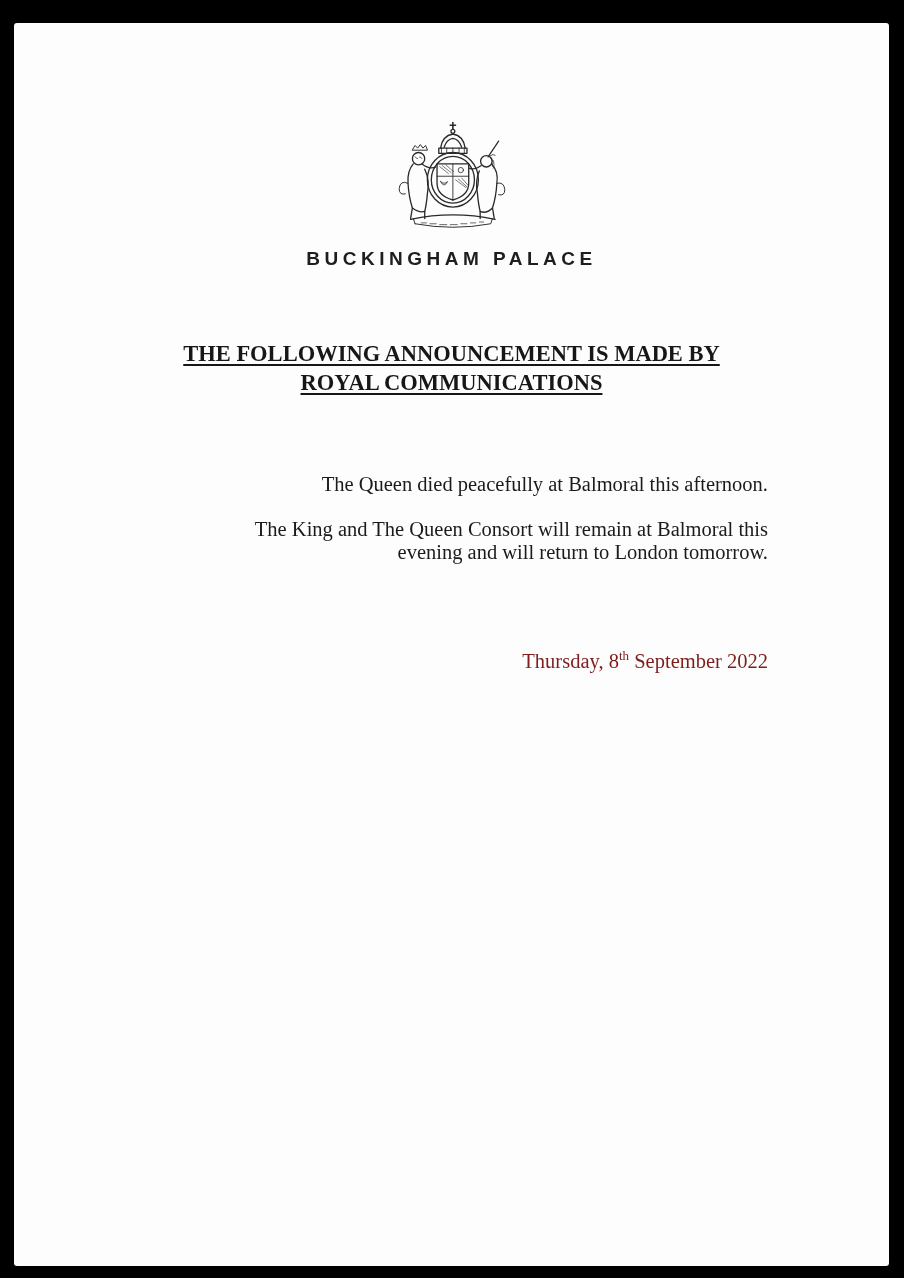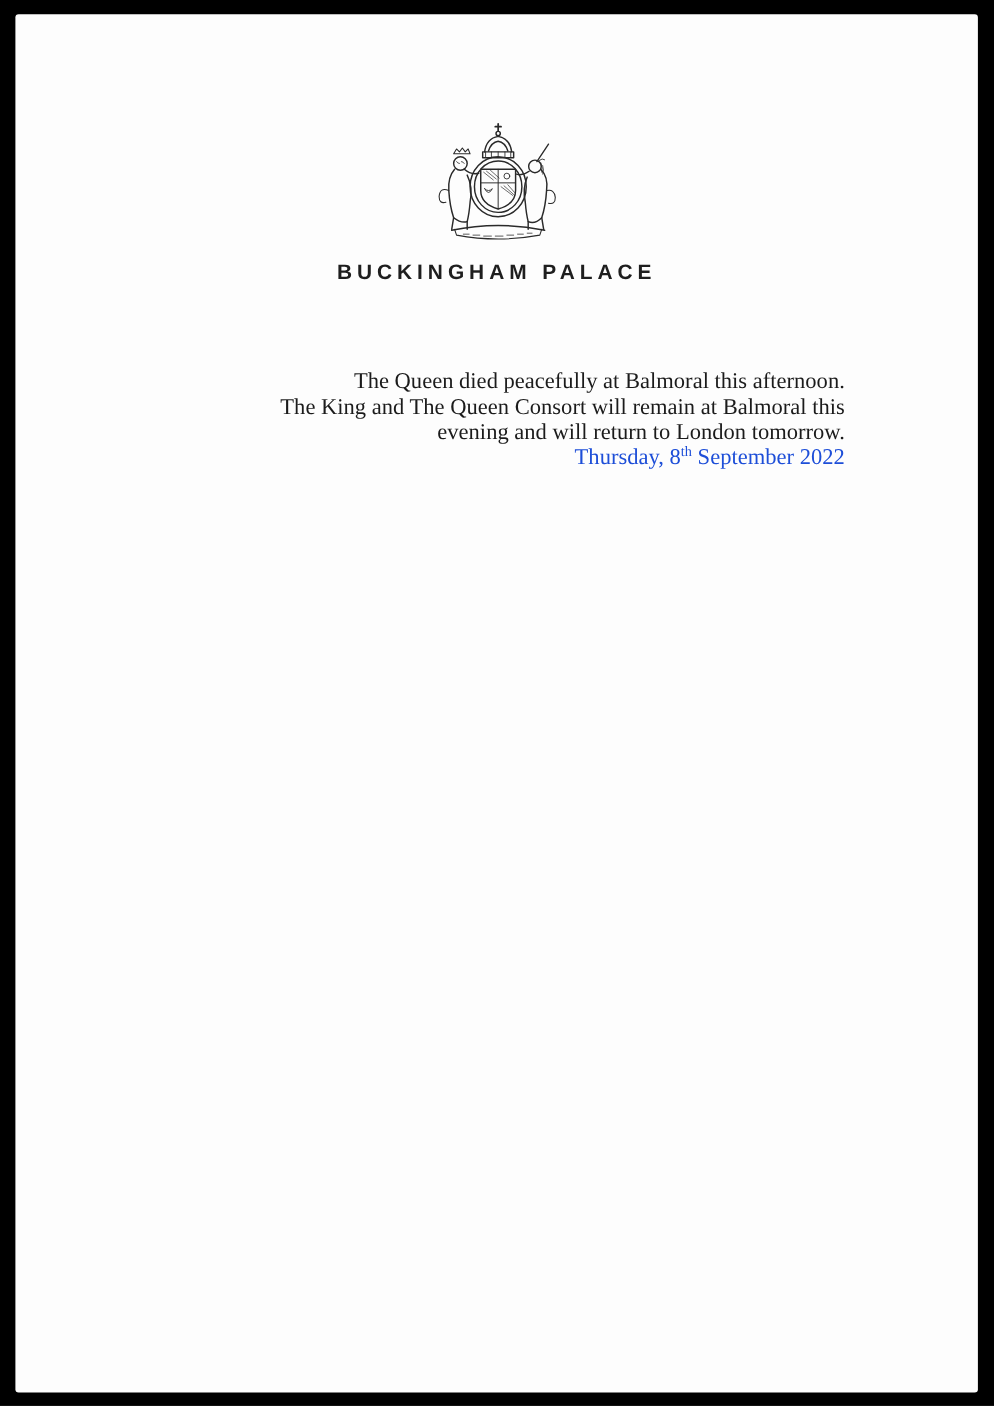--- a/index.html
+++ b/index.html
@@ -1,21 +1,21 @@
 <!DOCTYPE html>
 <html><head>
 <meta charset="utf-8">
 <style>
   * { margin: 0; padding: 0; box-sizing: border-box; }
   html, body { width: 904px; height: 1278px; background: #000; }
 
   .frame {
     width: 904px; height: 1278px;
     background: #000;
-    padding: 13px 15px 12px 14px;
+    padding: 23px 15px 12px 14px;
   }
   .paper {
     width: 100%; height: 100%;
     background: #fdfdfd;
     border-radius: 3px;
     color: #1c1c1c;
     padding: 0 121px;
     overflow: hidden;
     font-family: "Liberation Serif", serif;
   }
@@ -52,26 +52,27 @@
   }
 
   .body-text { margin-top: 76px; }
   .para {
     font-size: 20.5px;
     line-height: 23px;
     text-indent: 58px;
     color: #1b1b1b;
     text-align: right;
   }
-  .para + .para { }
+  .para + .para { margin-top: 22px; }
 
   .dateline {
+    margin-top: 86px;
     text-align: right;
     font-size: 20.5px;
-    color: #1d4ed8;
+    color: #7f1d1d;
   }
   .dateline sup {
     font-size: 13px;
     vertical-align: super;
     line-height: 0;
   }
 </style>
 </head>
 <body>
 
@@ -126,20 +127,24 @@
         <g>
           <path d="M28 113 Q76 103 124 113"></path>
           <path d="M33 118 Q76 126 119 118 L121 112 M33 118 L31 112" stroke-width="1.1"></path>
           <path d="M40 117 h6 M50 118 h7 M61 119 h8 M73 119 h8 M85 118 h7 M96 117 h6 M106 116 h5" stroke-width="0.8"></path>
         </g>
       </svg>
     </div>
 
     <div class="letterhead">BUCKINGHAM PALACE</div>
 
+    <div class="headline">
+      <span class="hl">THE FOLLOWING ANNOUNCEMENT IS MADE BY</span><br>
+      <span class="hl">ROYAL COMMUNICATIONS</span>
+    </div>
 
     <div class="body-text">
       <p class="para">The Queen died peacefully at Balmoral this afternoon.</p>
       <p class="para">The King and The Queen Consort will remain at Balmoral this evening and will return to London tomorrow.</p>
     </div>
 
     <div class="dateline"><span>Thursday, 8</span><sup>th</sup><span> September 2022</span></div>
 
   </div>
 </div>

